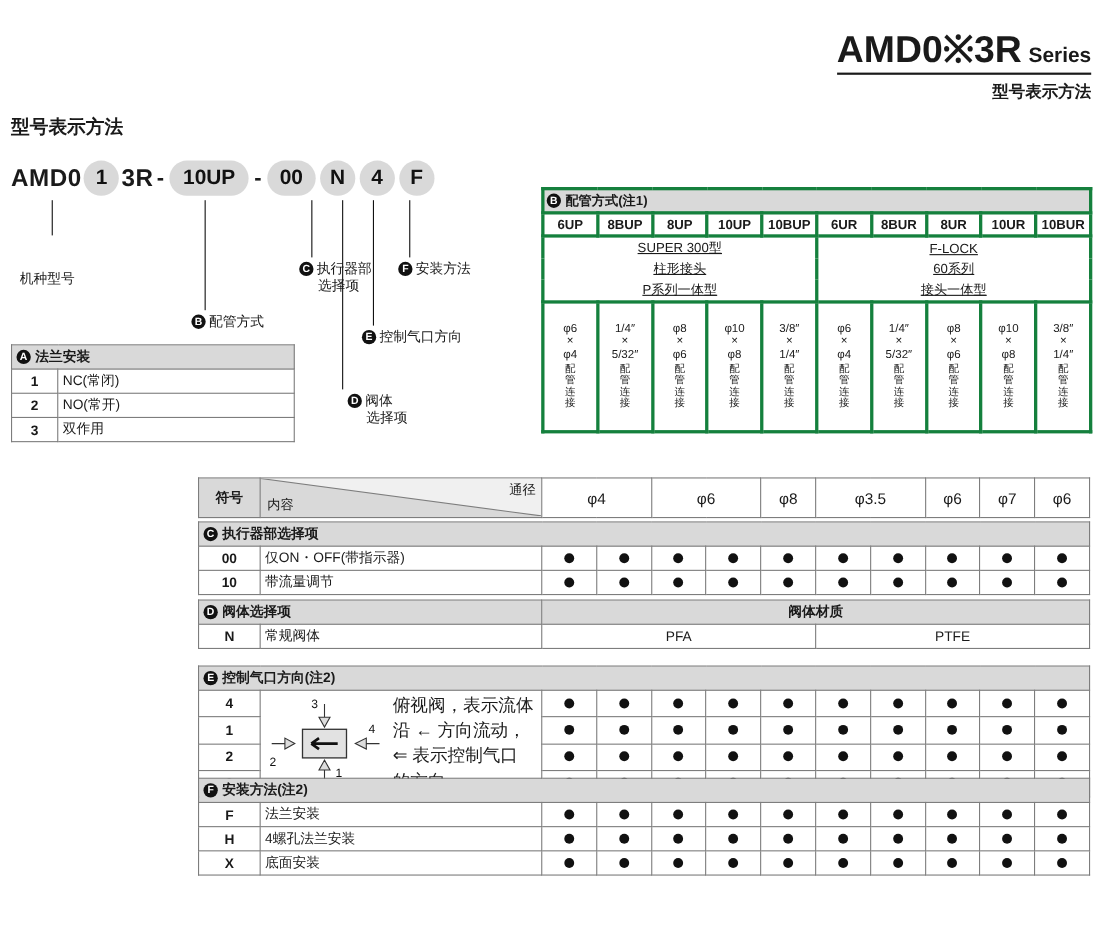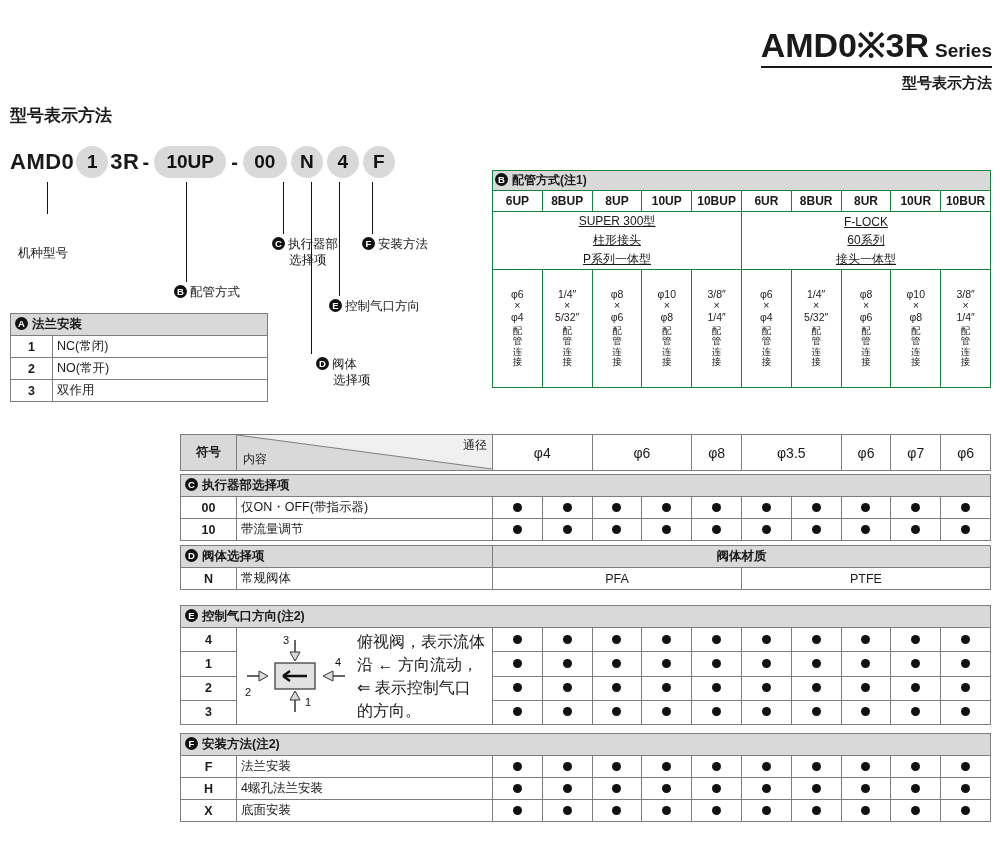--- a/index.html
+++ b/index.html
@@ -59,21 +59,21 @@
   .ctr { text-align:center; }
   .dot { display:inline-block; width:9px; height:9px; border-radius:50%; background:#111; }
 
   
   .tblA { position:absolute; left:10px; top:313px; width:258px; }
   .tblA td { height:21px; }
   .tblA .c1 { width:42px; text-align:center; font-weight:bold; }
 
   
   .big { position:absolute; left:492px; top:170px; width:498px; }
-  .big td, .big th { border:1px solid #15803d; font-size:12px; padding:1px 2px; }
+  .big td, .big th { border:3px solid #15803d; font-size:12px; padding:1px 2px; }
   .bhead { background:#d9d9d9; font-weight:bold; text-align:left; padding:3px 6px; font-size:13px; }
   .colhd { text-align:center; font-weight:bold; font-size:12.5px; height:21px; }
   .grp { text-align:center; font-size:13px; height:19px;text-decoration:underline; }
   .vcell { height:118px; vertical-align:middle; text-align:center; padding:2px 0; }
   .vwrap { display:flex; justify-content:center; align-items:center; height:100%; }
 
   
   .lowtbl { position:absolute; left:180px; width:810px; }
   .lowtbl td { border:1px solid #7d7d7d; font-size:12.5px; padding:2px 4px; }
   .lbl { width:56px; text-align:center; font-weight:bold; }
@@ -534,21 +534,21 @@
       <td class="ctr"><span class="dot"></span></td>
       <td class="ctr"><span class="dot"></span></td>
       <td class="ctr"><span class="dot"></span></td>
       <td class="ctr"><span class="dot"></span></td>
       <td class="ctr"><span class="dot"></span></td>
     </tr>
   </tbody>
       </table>
 </div>
 
-<div class="lowtbl" style="top:733px;">
+<div class="lowtbl" style="top:707px;">
   <table style="width:100%; table-layout:fixed;">
     <colgroup>
       <col style="width:56px">
           <col style="width:256px">
       <col style="width:49.8px">
           <col style="width:49.8px">
           <col style="width:49.8px">
           <col style="width:49.8px">
           <col style="width:49.8px">
       <col style="width:49.8px">

